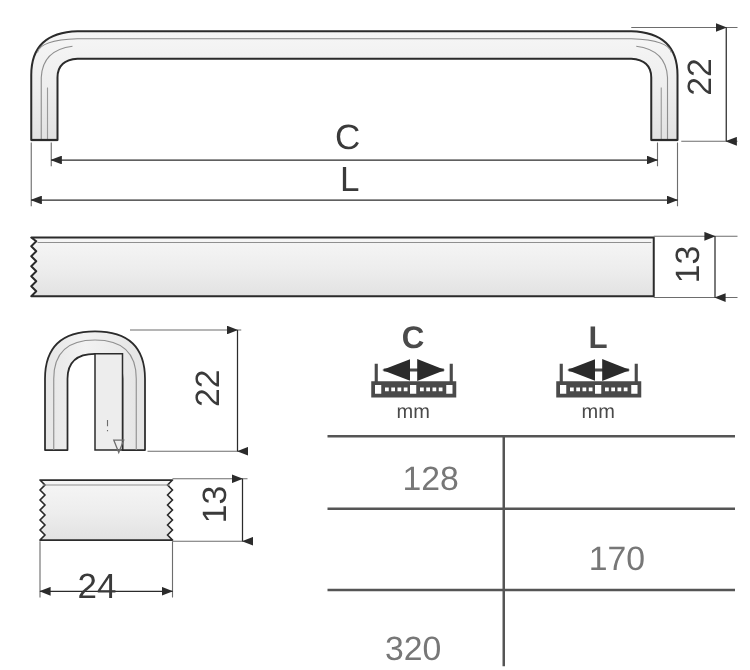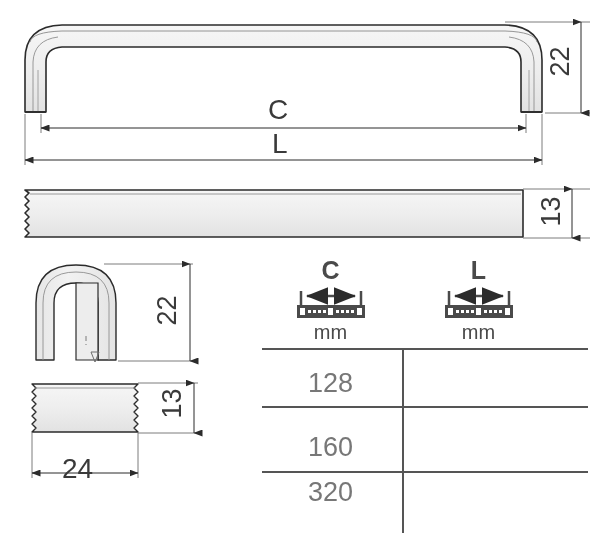--- a/index.html
+++ b/index.html
@@ -58,21 +58,21 @@
     font-weight: bold;
     color: #4a4a4a;
     line-height: 1;
     margin-bottom: 2px;
   }
   .ruler-icon {
     display: block;
     margin: 0 auto;
   }
   .hdr-unit {
-    font-size: 20px;
+    font-size: 16px;
     color: #4a4a4a;
     line-height: 1;
     margin-top: 1px;
   }
   .cell-val {
     position: absolute;
     width: 145px;
     text-align: center;
     font-size: 27px;
     color: #777777;
@@ -259,20 +259,20 @@
         <rect x="33" y="23" width="5" height="7" fill="#ffffff"></rect>
         <rect x="41" y="25" width="3" height="3" fill="#ffffff"></rect>
         <rect x="46" y="25" width="3" height="3" fill="#ffffff"></rect>
         <rect x="51" y="25" width="3" height="3" fill="#ffffff"></rect>
         <rect x="56" y="25" width="3" height="3" fill="#ffffff"></rect>
         <rect x="62" y="23" width="5" height="7" fill="#ffffff"></rect>
       </svg>
       <div class="hdr-unit">mm</div>
     </div>
 
-    <div class="cell-val" style="left:0px; top:110px;">128</div>
-
-    <div class="cell-val" style="left:0px; top:174px;">160</div>
-
-    <div class="cell-val" style="left:0px; top:219px;">320</div>
+    <div class="cell-val" style="left:14px; top:110px;">128</div>
+
+    <div class="cell-val" style="left:163px; top:174px;">170</div>
+
+    <div class="cell-val" style="left:0px; top:246px;">320</div>
   </div>
 
 </div>
 
 </body></html>

